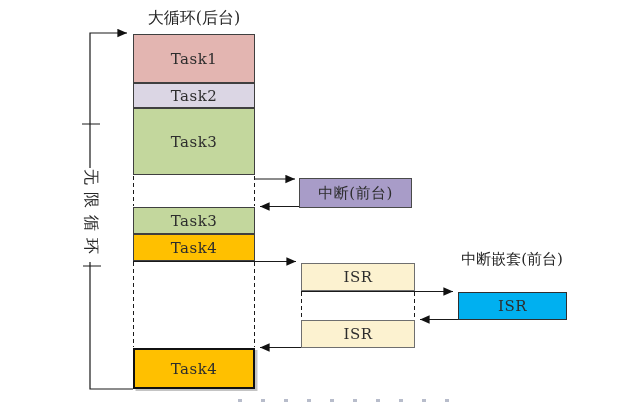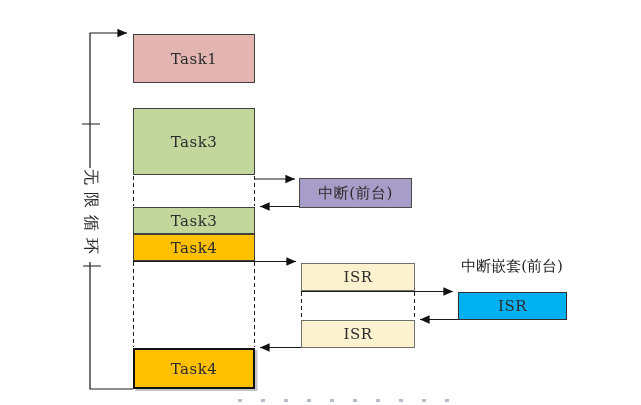--- a/index.html
+++ b/index.html
@@ -11,21 +11,21 @@
   .box{
     position:absolute;left:133px;width:122px;box-sizing:border-box;
     border:1px solid #3f3f3f;display:flex;align-items:center;justify-content:center;
     font-size:15px;letter-spacing:.5px;
   }
   .box.rbox{border-color:#4a4a4a;}
   .title{
     position:absolute;text-align:center;font-size:16px;color:#262626;white-space:nowrap;
   }
   #column-title{left:133px;top:8px;width:122px;}
-  #nested-interrupt-title{left:445px;top:257px;width:134px;font-size:15px;}
+  #nested-interrupt-title{left:445px;top:250px;width:134px;font-size:15px;}
   #infinite-loop-label{
     position:absolute;left:90px;top:215px;
     transform:translate(-50%,-50%) rotate(90deg);
     background:#ffffff;padding:3px 1px;font-size:16px;letter-spacing:7px;
     white-space:nowrap;color:#262626;
   }
   #task-box-task4-b{border-width:2px;border-color:#111;box-shadow:2.5px 2px 0 rgba(125,125,125,.45);}
   #cropped-caption-fragment{
     position:absolute;left:238px;top:399px;width:217px;height:3px;opacity:.55;
     background:repeating-linear-gradient(90deg,#7d86a0 0 4px,transparent 4px 23px);
@@ -59,22 +59,24 @@
         <path d="M133.5,176 L133.5,206"></path>
         <path d="M254.5,176 L254.5,206"></path>
         <path d="M133.5,262 L133.5,347"></path>
         <path d="M254.5,262 L254.5,347"></path>
         <path d="M301.5,292 L301.5,319"></path>
         <path d="M414.5,292 L414.5,319"></path>
       </g>
     </g>
   </svg>
 
+  <div class="title" id="column-title">大循环(后台)</div>
 
   <div class="box" id="task-box-task1" style="top: 34px; height: 49px; background-color: rgb(227, 181, 177);">Task1</div>
+  <div class="box" id="task-box-task2" style="top: 83px; height: 25px; background-color: rgb(219, 214, 228);">Task2</div>
   <div class="box" id="task-box-task3-a" style="top: 108px; height: 67px; background-color: rgb(195, 215, 157);">Task3</div>
   <div class="box" id="task-box-task3-b" style="top: 207px; height: 27px; background-color: rgb(195, 215, 157);">Task3</div>
   <div class="box" id="task-box-task4-a" style="top: 234px; height: 27px; background-color: rgb(255, 192, 0);">Task4</div>
   <div class="box" id="task-box-task4-b" style="top: 348px; height: 41px; background-color: rgb(255, 192, 0);">Task4</div>
 
   <div class="box rbox" id="interrupt-box" style="left: 299px; top: 178px; width: 113px; height: 30px; background-color: rgb(168, 156, 200);">中断(前台)</div>
 
   <div class="box rbox" id="isr-box-1" style="left: 301px; top: 263px; width: 114px; height: 28px; border-color: rgb(111, 111, 111); background-color: rgb(252, 242, 208);">ISR</div>
   <div class="box rbox" id="isr-box-2" style="left: 301px; top: 320px; width: 114px; height: 28px; border-color: rgb(111, 111, 111); background-color: rgb(252, 242, 208);">ISR</div>
 

